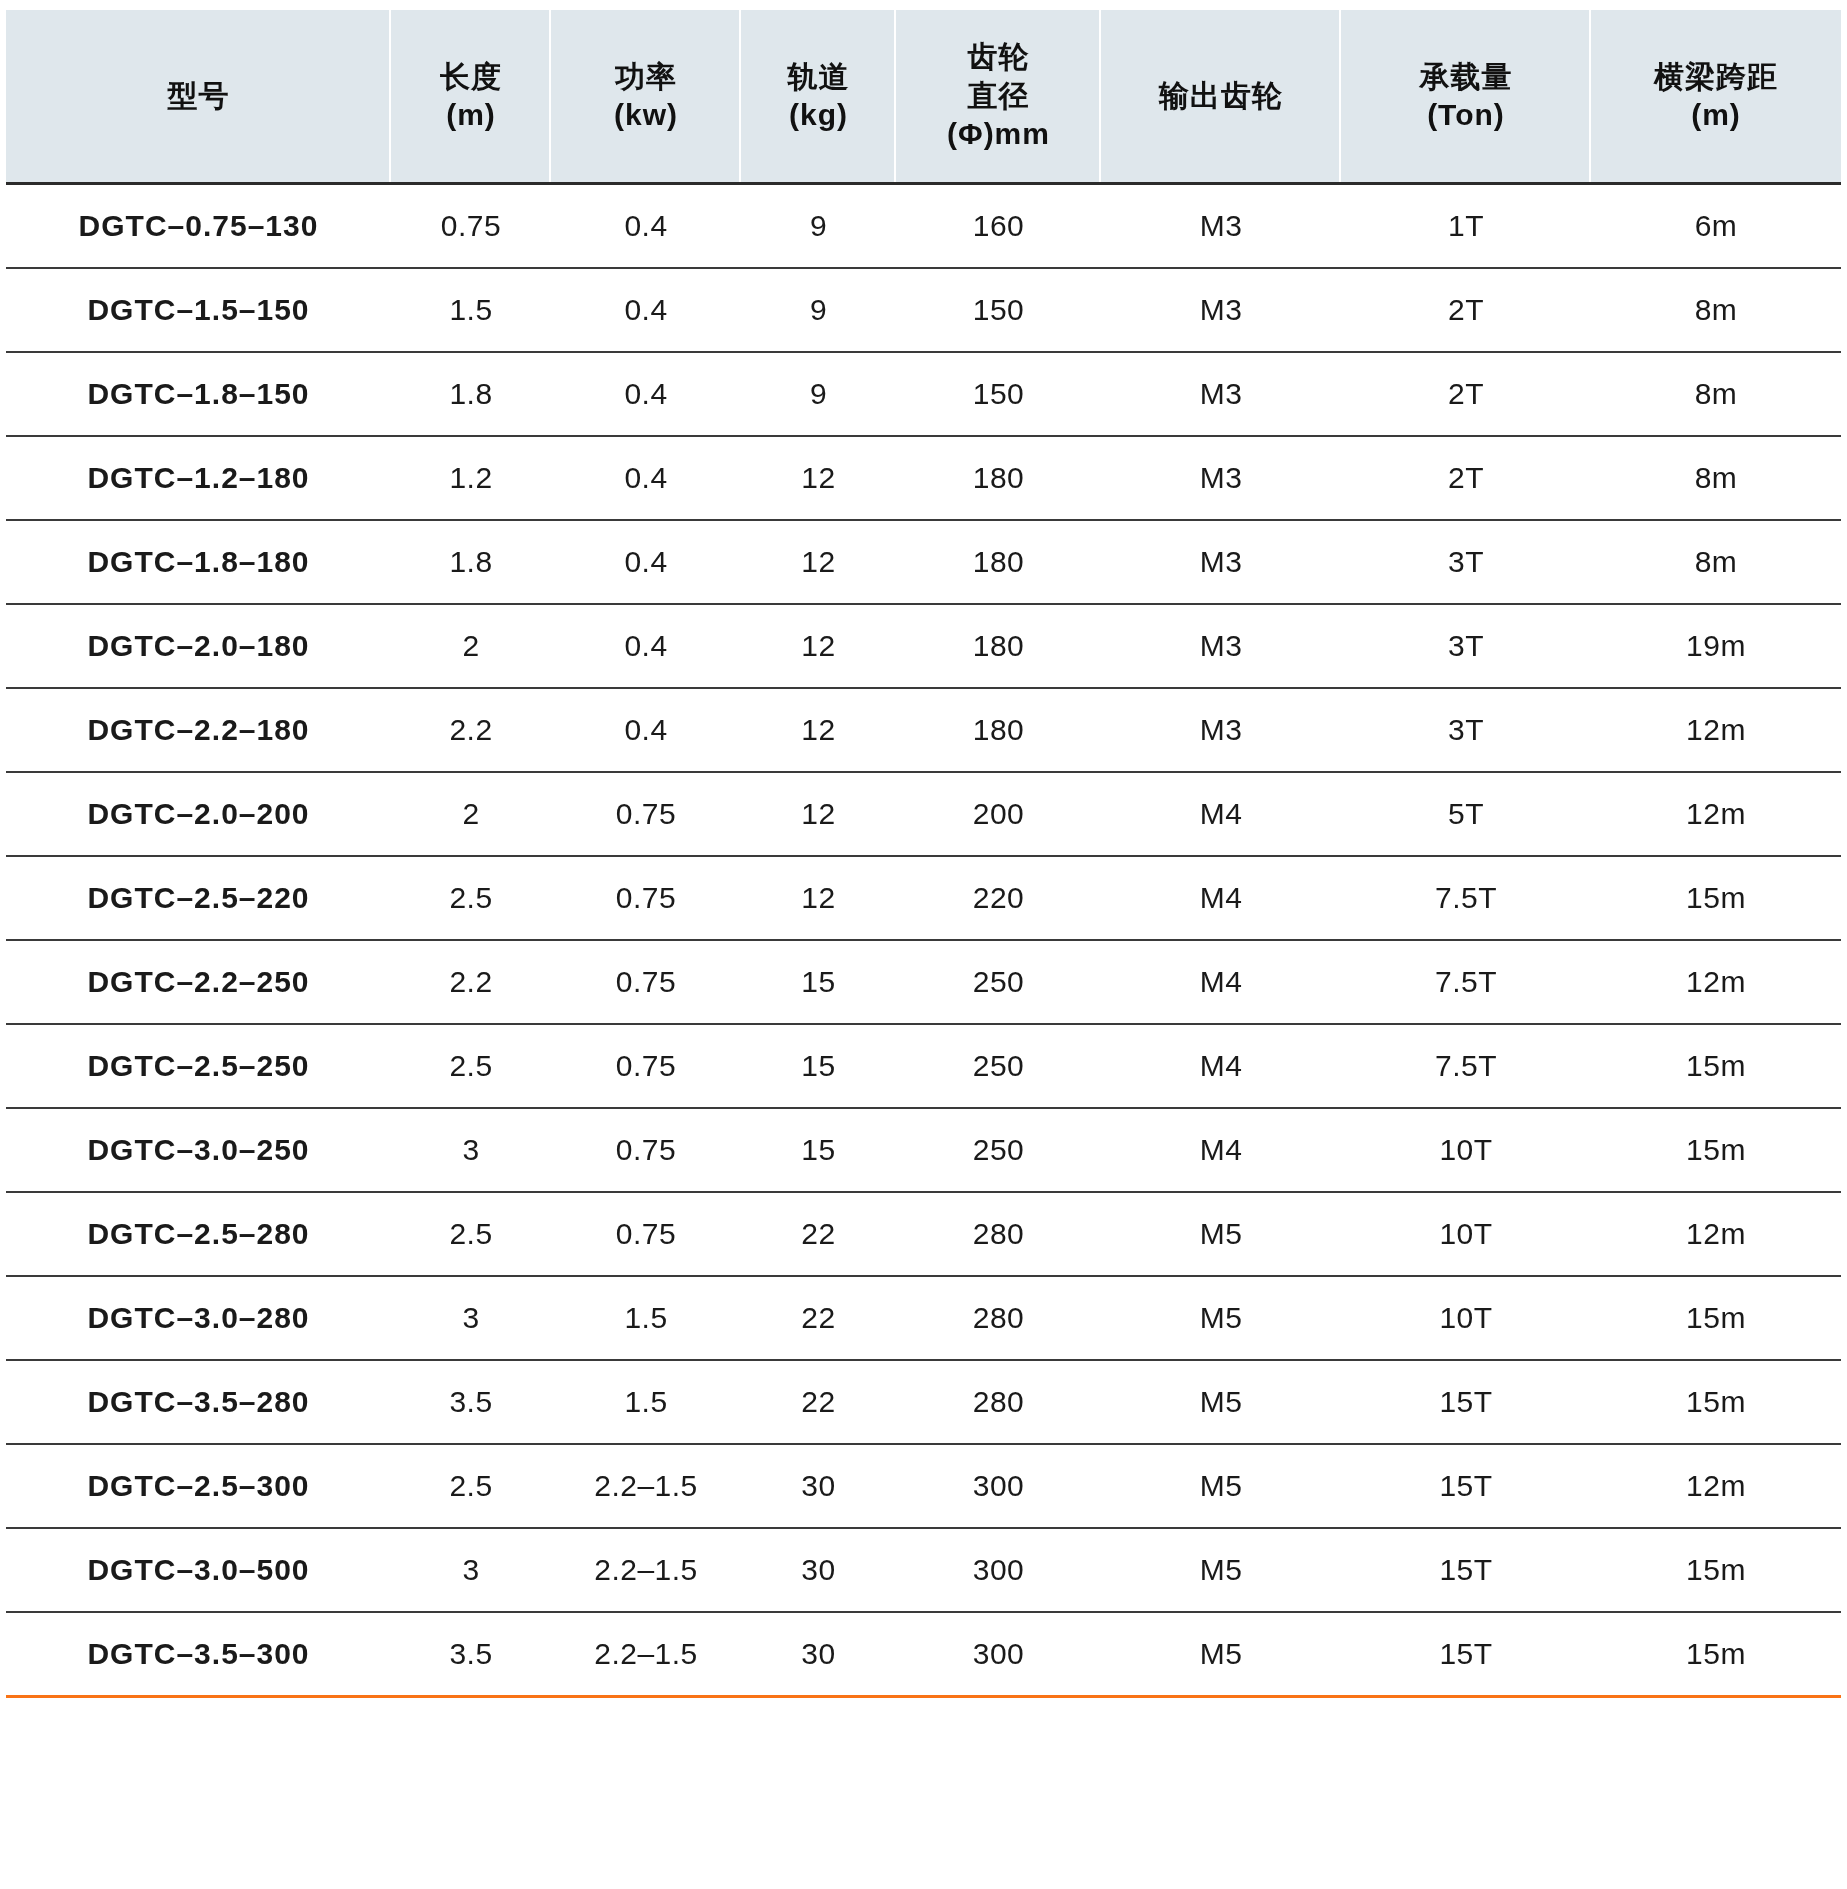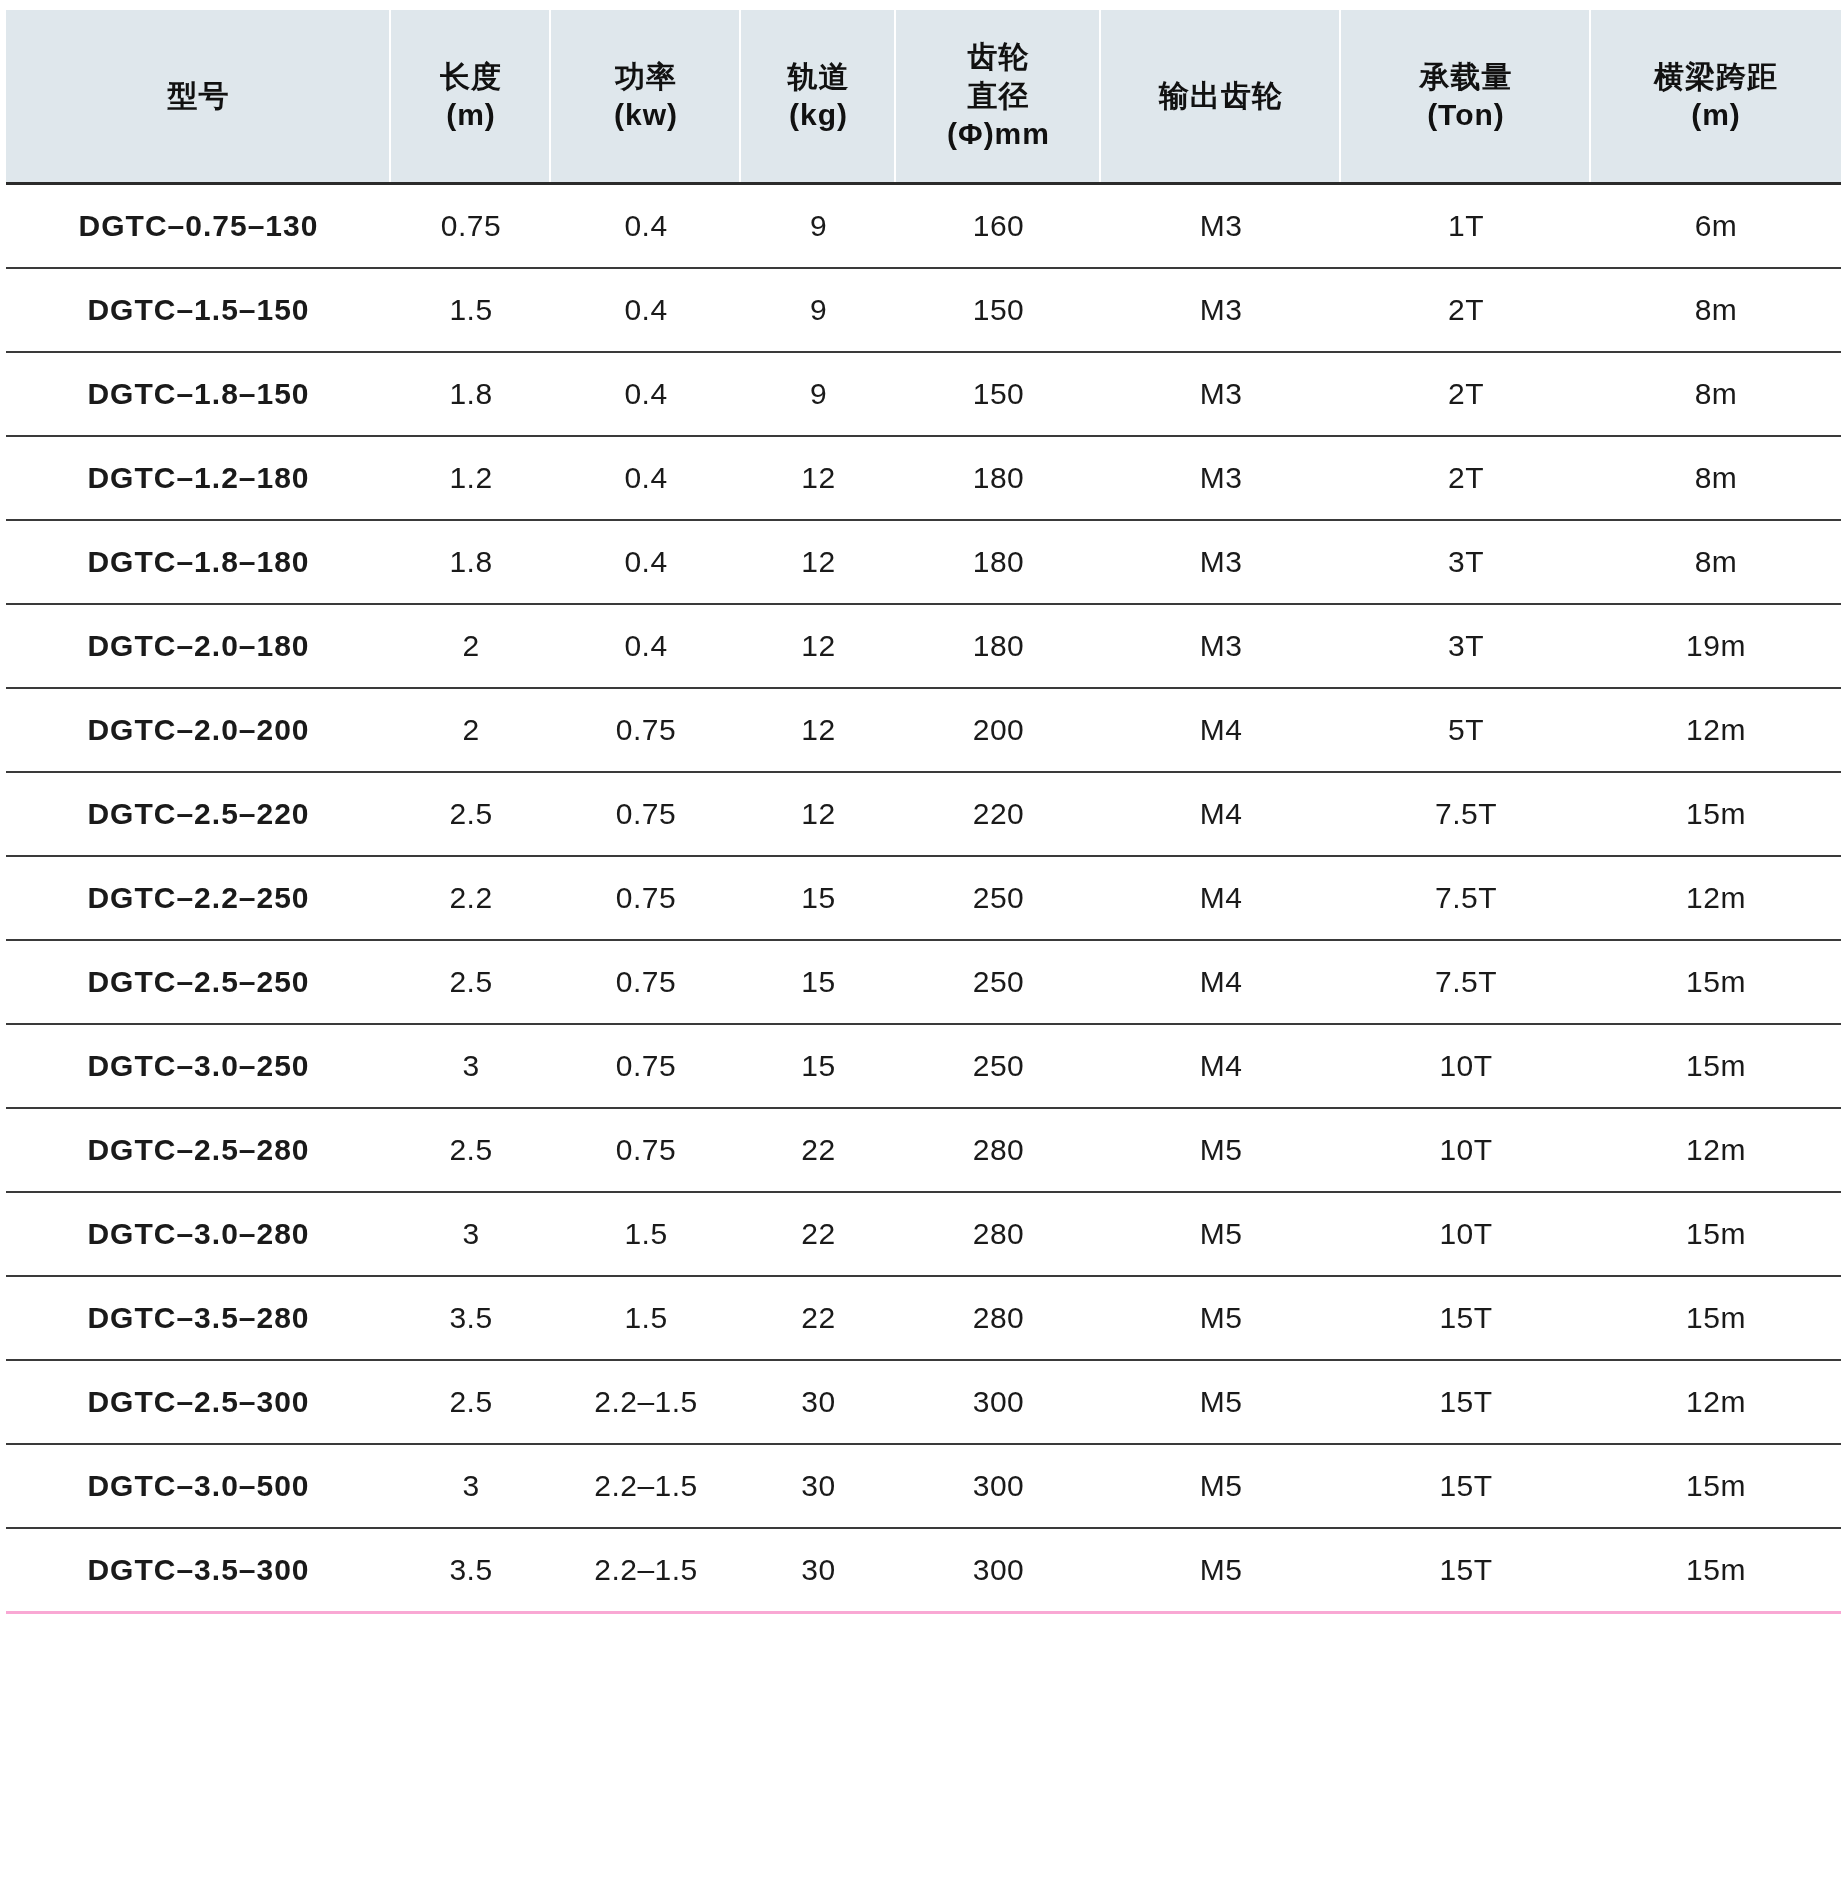--- a/index.html
+++ b/index.html
@@ -60,21 +60,21 @@
     font-size: 30px;
     text-align: center;
     vertical-align: middle;
     border-bottom: 2px solid #3a3a3a;
     color: #1a1a1a;
     letter-spacing: 0.5px;
     padding: 0 4px;
     white-space: nowrap;
   }
   tbody tr:last-child td {
-    border-bottom: 3px solid #f9a8d4;
+    border-bottom: 3px solid #f97316;
   }
   tbody td.model {
     letter-spacing: 1px;
     font-weight: bold;
   }
 </style>
 </head>
 <body>
 
 <div class="sheet">
@@ -179,20 +179,30 @@
           <td class="model">DGTC–2.0–180</td>
           <td>2</td>
           <td>0.4</td>
           <td>12</td>
           <td>180</td>
           <td>M3</td>
           <td>3T</td>
           <td>19m</td>
         </tr>
         <tr>
+          <td class="model">DGTC–2.2–180</td>
+          <td>2.2</td>
+          <td>0.4</td>
+          <td>12</td>
+          <td>180</td>
+          <td>M3</td>
+          <td>3T</td>
+          <td>12m</td>
+        </tr>
+        <tr>
           <td class="model">DGTC–2.0–200</td>
           <td>2</td>
           <td>0.75</td>
           <td>12</td>
           <td>200</td>
           <td>M4</td>
           <td>5T</td>
           <td>12m</td>
         </tr>
         <tr>

